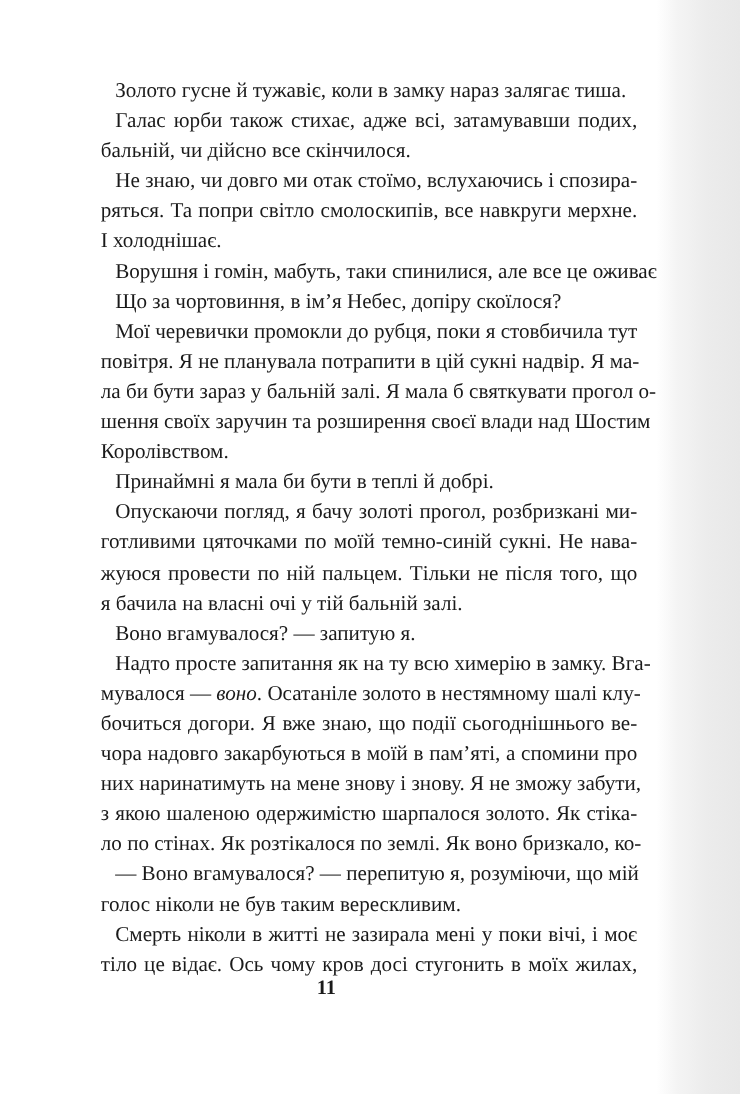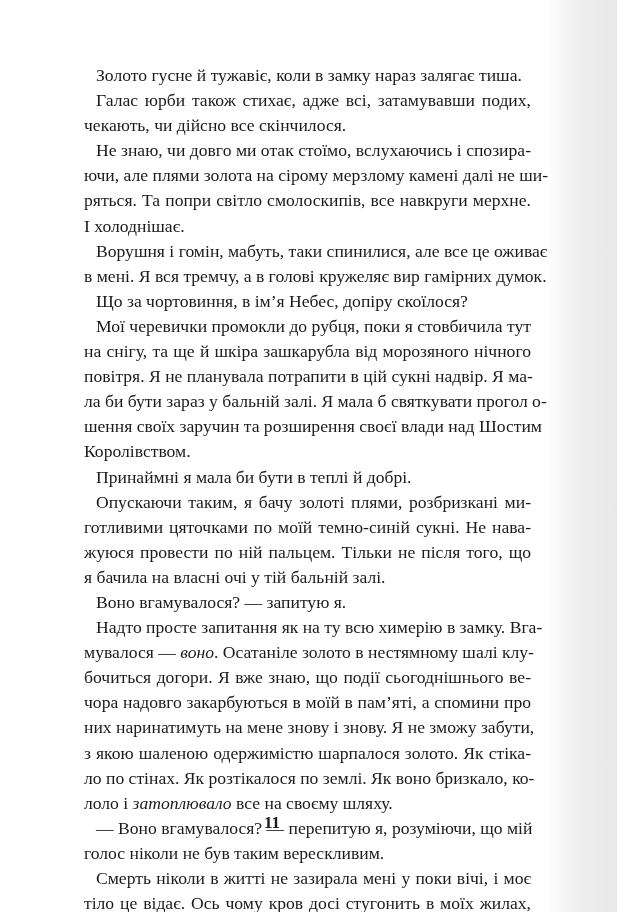--- a/index.html
+++ b/index.html
@@ -30,47 +30,43 @@
     }
   </style>
 </head>
 <body>
 
 <div class="page-shadow"></div>
 
 <div class="text-block">
   <span class="line indent last">Золото гусне й тужавіє, коли в замку нараз залягає тиша.</span>
   <span class="line indent">Галас юрби також стихає, адже всі, затамувавши подих,</span>
-  <span class="line last">чекають, чи дійсно все скінчилося.</span>
+  <span class="line last">бальній, чи дійсно все скінчилося.</span>
   <span class="line indent">Не знаю, чи довго ми отак стоїмо, вслухаючись і спозира-</span>
-  <span class="line">ючи, але плями золота на сірому мерзлому камені далі не ши-</span>
   <span class="line">ряться. Та попри світло смолоскипів, все навкруги мерхне.</span>
   <span class="line last">І холоднішає.</span>
   <span class="line indent">Ворушня і гомін, мабуть, таки спинилися, але все це оживає</span>
-  <span class="line last">в мені. Я вся тремчу, а в голові кружеляє вир гамірних думок.</span>
   <span class="line indent last" style="">Що за чортовиння, в ім’я Небес, допіру скоїлося?</span>
   <span class="line indent">Мої черевички промокли до рубця, поки я стовбичила тут</span>
-  <span class="line">на снігу, та ще й шкіра зашкарубла від морозяного нічного</span>
   <span class="line">повітря. Я не планувала потрапити в цій сукні надвір. Я ма-</span>
   <span class="line">ла би бути зараз у бальній залі. Я мала б святкувати прогол о-</span>
   <span class="line">шення своїх заручин та розширення своєї влади над Шостим</span>
   <span class="line last">Королівством.</span>
   <span class="line indent last">Принаймні я мала би бути в теплі й добрі.</span>
-  <span class="line indent">Опускаючи таким, я бачу золоті плями, розбризкані ми-</span>
+  <span class="line indent">Опускаючи погляд, я бачу золоті прогол, розбризкані ми-</span>
   <span class="line">готливими цяточками по моїй темно-синій сукні. Не нава-</span>
   <span class="line">жуюся провести по ній пальцем. Тільки не після того, що</span>
   <span class="line last">я бачила на власні очі у тій бальній залі.</span>
   <span class="line indent last">Воно вгамувалося? — запитую я.</span>
   <span class="line indent">Надто просте запитання як на ту всю химерію в замку. Вга-</span>
   <span class="line"><span>мувалося — </span><em>воно</em><span>. Осатаніле золото в нестямному шалі клу-</span></span>
   <span class="line">бочиться догори. Я вже знаю, що події сьогоднішнього ве-</span>
   <span class="line">чора надовго закарбуються в моїй в пам’яті, а спомини про</span>
   <span class="line">них наринатимуть на мене знову і знову. Я не зможу забути,</span>
   <span class="line">з якою шаленою одержимістю шарпалося золото. Як стіка-</span>
   <span class="line">ло по стінах. Як розтікалося по землі. Як воно бризкало, ко-</span>
-  <span class="line last"><span>лоло і </span><em>затоплювало</em><span> все на своєму шляху.</span></span>
   <span class="line indent">— Воно вгамувалося? — перепитую я, розуміючи, що мій</span>
   <span class="line last">голос ніколи не був таким верескливим.</span>
   <span class="line indent">Смерть ніколи в житті не зазирала мені у поки вічі, і моє</span>
   <span class="line">тіло це відає. Ось чому кров досі стугонить в моїх жилах,</span>
 </div>
 
 <div class="page-number">11</div>
 
 </body></html>

